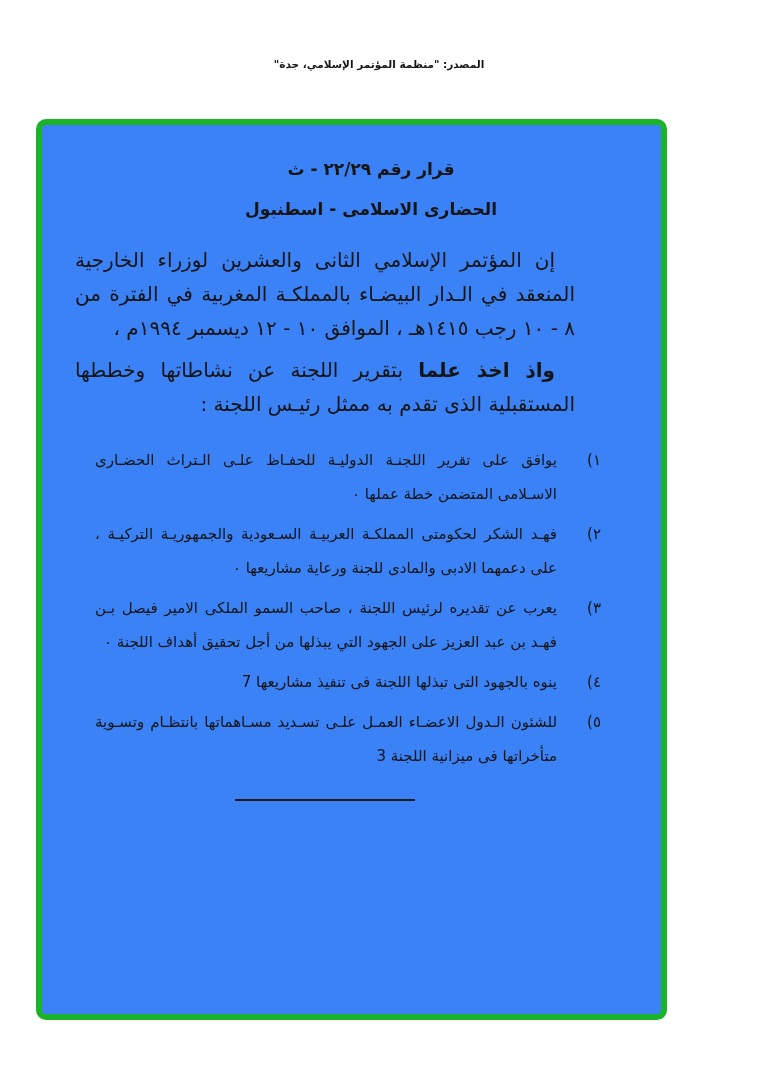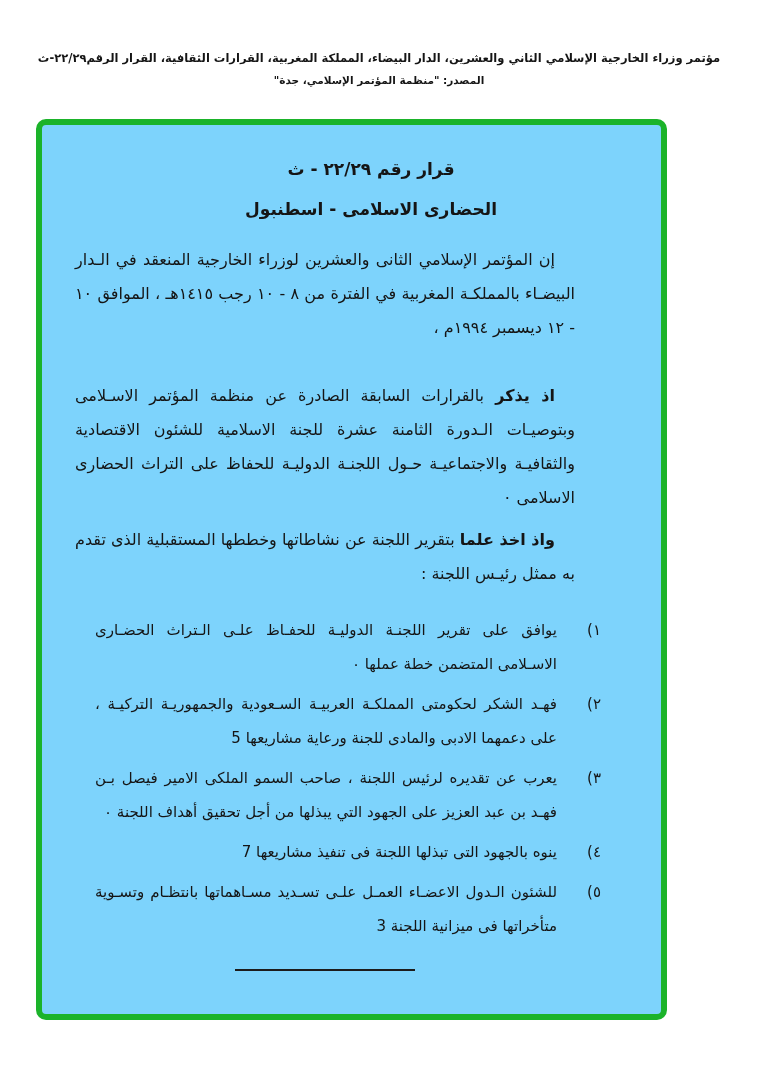--- a/index.html
+++ b/index.html
@@ -40,38 +40,38 @@
   }
   .frame {
     position: absolute;
     left: 36px;
     top: 119px;
     width: 631px;
     height: 901px;
     border: 6px solid #1bb32a;
     border-radius: 10px;
     box-sizing: border-box;
-    background: #7dd3fc;
+    background: #3b82f6;
   }
   .frame-inner {
     padding: 24px 86px 0 33px;
   }
   .title-block {
     text-align: center;
     transform: translateX(46px);
     margin-bottom: 14px;
   }
   .title-line {
     font-size: 17px;
     font-weight: bold;
     line-height: 40px;
     white-space: nowrap;
   }
   .para {
-    font-size: 16px;
+    font-size: 20px;
     line-height: 34px;
     text-align: justify;
     text-indent: 20px;
   }
   .para b { font-weight: bold; }
   .p1 { margin-top: 14px; }
   .p2 { margin-top: 34px; }
   .p3 { margin-top: 8px; }
   .items { margin-top: 22px; }
   .item {
@@ -97,48 +97,46 @@
     border-top: 2px solid #1c1c1c;
     margin: 26px auto 0 auto;
   }
 </style>
 </head>
 <body>
 
 <div class="page">
 
   <div class="scan-header">
-    <div class="hline1">مؤتمر وزراء الخارجية الإسلامي الثاني والعشرين، الدار البيضاء، المملكة المغربية، القرارات الثقافية، القرار الرقم٢٢/٢٩-ث</div>
     <div class="hline2">المصدر: "منظمة المؤتمر الإسلامي، جدة"</div>
   </div>
 
   <div class="frame">
     <div class="frame-inner">
 
       <div class="title-block">
         <div class="title-line">قرار رقم ٢٢/٢٩ - ث</div>
         <div class="title-line">الحضارى الاسلامى - اسطنبول</div>
       </div>
 
       <div class="para p1"><b></b> <span>إن المؤتمر الإسلامي الثانى والعشرين لوزراء الخارجية المنعقد في الـدار البيضـاء بالمملكـة المغربية في الفترة من ٨ - ١٠ رجب ١٤١٥هـ ، الموافق ١٠ - ١٢ ديسمبر ١٩٩٤م ،</span></div>
 
-      <div class="para p2"><b>اذ يذكر</b> <span>بالقرارات السابقة الصادرة عن منظمة المؤتمر الاسـلامى وبتوصيـات الـدورة الثامنة عشرة للجنة الاسلامية للشئون الاقتصادية والثقافيـة والاجتماعيـة حـول اللجنـة الدوليـة للحفاظ على التراث الحضارى الاسلامى ٠</span></div>
 
       <div class="para p3"><b>واذ اخذ علما</b> <span>بتقرير اللجنة عن نشاطاتها وخططها المستقبلية الذى تقدم به ممثل رئيـس اللجنة :</span></div>
 
       <div class="items">
 
         <div class="item">
           <span class="num">١)</span>
           <span class="itext"><b>يوافق</b> <span>على تقرير اللجنـة الدوليـة للحفـاظ علـى الـتراث الحضـارى الاسـلامى المتضمن خطة عملها ٠</span></span>
         </div>
 
         <div class="item">
           <span class="num">٢)</span>
-          <span class="itext"><b>فهـد</b> <span>الشكر لحكومتى المملكـة العربيـة السـعودية والجمهوريـة التركيـة ، على دعمهما الادبى والمادى للجنة ورعاية مشاريعها 5</span></span>
+          <span class="itext"><b>فهـد</b> <span>الشكر لحكومتى المملكـة العربيـة السـعودية والجمهوريـة التركيـة ، على دعمهما الادبى والمادى للجنة ورعاية مشاريعها ٠</span></span>
         </div>
 
         <div class="item">
           <span class="num">٣)</span>
           <span class="itext"><b>يعرب</b> <span>عن تقديره لرئيس اللجنة ، صاحب السمو الملكى الامير فيصل بـن فهـد بن عبد العزيز على الجهود التي يبذلها من أجل تحقيق أهداف اللجنة ٠</span></span>
         </div>
 
         <div class="item">
           <span class="num">٤)</span>
           <span class="itext"><b>ينوه</b> <span>بالجهود التى تبذلها اللجنة فى تنفيذ مشاريعها 7</span></span>

